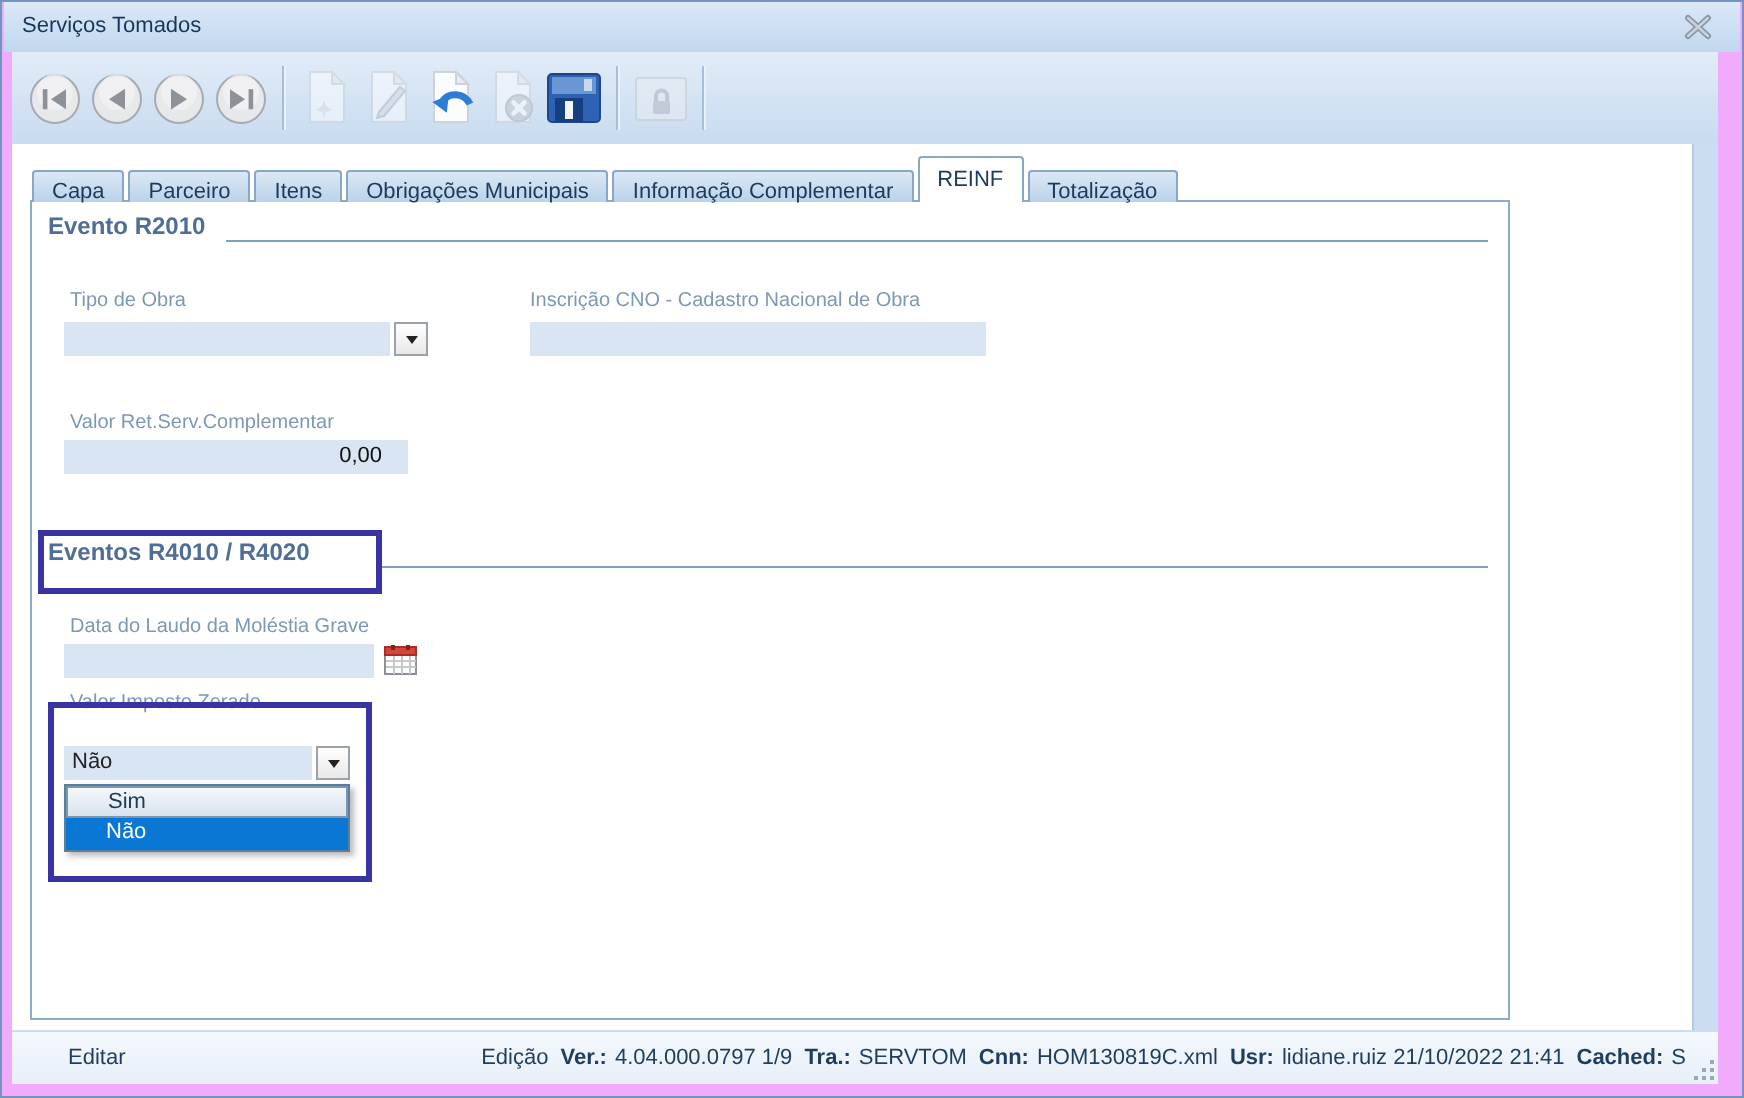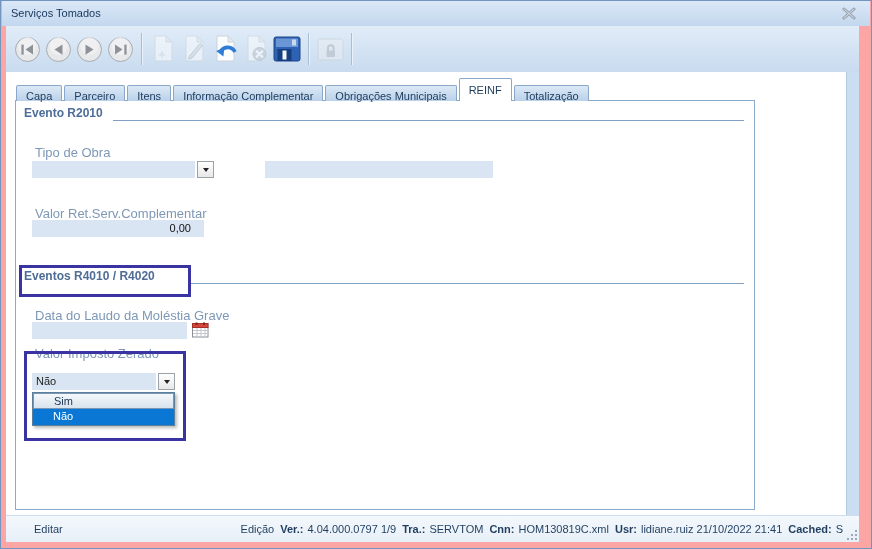--- a/index.html
+++ b/index.html
@@ -1,36 +1,36 @@
 <!DOCTYPE html>
 <html style="--annotation: #3a34a3; --selection: #0b77d4; --input-bg: #d9e5f3;"><head>
 <meta charset="utf-8">
 <style>
   html,body{margin:0;padding:0;background:#e8eef6;font-family:"Liberation Sans",sans-serif;}
-  .window{position:relative;width:872px;height:549px;background:#fca5a5;border:1px solid #7494c0;box-sizing:border-box;overflow:hidden;font-size:11px;color:#1c3a5c;}
+  .window{position:relative;width:872px;height:549px;background:#f0abfc;border:1px solid #7494c0;box-sizing:border-box;overflow:hidden;font-size:11px;color:#1c3a5c;}
   .titlebar{position:absolute;left:1px;top:0;right:1px;height:25px;background:linear-gradient(#dbe8f7,#c2d7ee);}
   .titlebar .title{position:absolute;left:9px;top:6px;font-size:11px;color:#16365c;}
   .close-btn{position:absolute;right:14px;top:6px;width:14px;height:13px;cursor:pointer;}
   .client{position:absolute;left:5px;top:25px;right:12px;bottom:6px;background:#ffffff;overflow:hidden;}
   
   .toolbar{position:absolute;left:0;top:0;right:0;height:46px;background:linear-gradient(#e1ecf8,#c8dbef);display:flex;align-items:center;padding-left:6px;box-sizing:border-box;}
   .tbtn{width:30px;height:34px;display:flex;align-items:center;justify-content:center;margin-right:1px;}
   .tsep{width:1px;height:32px;background:#a7bed7;border-right:1px solid #e9f1fa;margin:0 5px;}
   .dim{opacity:.55;}
   
   .scrollstrip{position:absolute;right:0;top:46px;bottom:26px;width:12px;background:#cbddf1;border-left:1px solid #b4c9e2;}
   
   .tabstrip{position:absolute;left:10px;top:54px;height:21px;display:flex;align-items:flex-end;z-index:3;}
   .tab{height:16px;line-height:20px;padding:0 9px;background:linear-gradient(#dce8f5,#bad2ea);border:1px solid #89a8c9;border-bottom:none;border-radius:2px 2px 0 0;margin-right:2px;color:#1c3a5c;cursor:pointer;box-sizing:border-box;}
   .tab.active{height:23px;line-height:22px;background:#ffffff;position:relative;z-index:4;}
   
   .panel{position:absolute;left:9px;top:74px;width:740px;height:410px;border:1px solid #8aabce;background:#fff;box-sizing:border-box;}
   .sechdr{position:absolute;font-size:12px;font-weight:bold;color:#4e6d97;white-space:nowrap;}
   .secrule{position:absolute;height:1px;background:#7f9fc4;}
-  .flabel{position:absolute;color:#7d98b6;font-size:13px;white-space:nowrap;}
+  .flabel{position:absolute;color:#7d98b6;font-size:10px;white-space:nowrap;}
   .finput{position:absolute;height:17px;background:var(--input-bg,#d9e5f3);box-sizing:border-box;font-size:11px;color:#111;line-height:17px;}
   .combo{position:absolute;display:flex;}
   .combo .cfield{height:17px;background:var(--input-bg,#d9e5f3);line-height:17px;padding-left:4px;color:#222;box-sizing:border-box;}
   .combo .cbtn{width:17px;height:17px;margin-left:2px;background:linear-gradient(#ffffff,#e8e8e8);border:1px solid #9aa2aa;box-sizing:border-box;display:flex;align-items:center;justify-content:center;cursor:pointer;}
   .caret{width:0;height:0;border-left:3.5px solid transparent;border-right:3.5px solid transparent;border-top:4.5px solid #222;}
   .num{text-align:right;padding-right:13px;}
   
   .ddlist{position:absolute;left:16px;top:291px;width:143px;background:#fff;border:1px solid #5a7e9b;box-shadow:2px 2px 3px rgba(60,60,60,.35);z-index:4;box-sizing:border-box;}
   .dditem{height:16px;line-height:15px;padding-left:20px;font-size:11px;cursor:pointer;box-sizing:border-box;}
   .dditem.focused{background:linear-gradient(#f4f8fb,#d9e3ed);border:1px solid #7b96b0;color:#213a57;}
@@ -144,39 +144,40 @@
       </span>
       <span class="tsep"></span>
     </div>
 
     <div class="scrollstrip"></div>
 
     <div class="tabstrip">
       <span class="tab">Capa</span>
       <span class="tab">Parceiro</span>
       <span class="tab">Itens</span>
+      <span class="tab">Obrigações Municipais</span>
       <span class="tab">Informação Complementar</span>
-      <span class="tab">Obrigações Municipais</span>
       <span class="tab active">REINF</span>
       <span class="tab">Totalização</span>
     </div>
 
     <div class="panel">
 
       <div class="sechdr" style="left:8px;top:5px;">Evento R2010</div>
       <div class="secrule" style="left:97px;right:10px;top:19px;"></div>
 
       <div class="flabel" style="left:19px;top:44px;">Tipo de Obra</div>
       <div class="combo" style="left:16px;top:60px;">
         <span class="cfield" style="width:163px;"></span>
         <span class="cbtn">
             <span class="caret"></span>
           </span>
       </div>
 
+      <div class="flabel" style="left:249px;top:44px;">Inscrição CNO - Cadastro Nacional de Obra</div>
       <div class="finput" style="left:249px;top:60px;width:228px;"></div>
 
       <div class="flabel" style="left:19px;top:105px;">Valor Ret.Serv.Complementar</div>
       <div class="finput num" style="left:16px;top:119px;width:172px;">0,00</div>
 
       <div class="sechdr" style="left:8px;top:168px;">Eventos R4010 / R4020</div>
       <div class="secrule" style="left:174px;right:10px;top:182px;"></div>
       <div class="annot annot1"></div>
 
       <div class="flabel" style="left:19px;top:207px;">Data do Laudo da Moléstia Grave</div>

